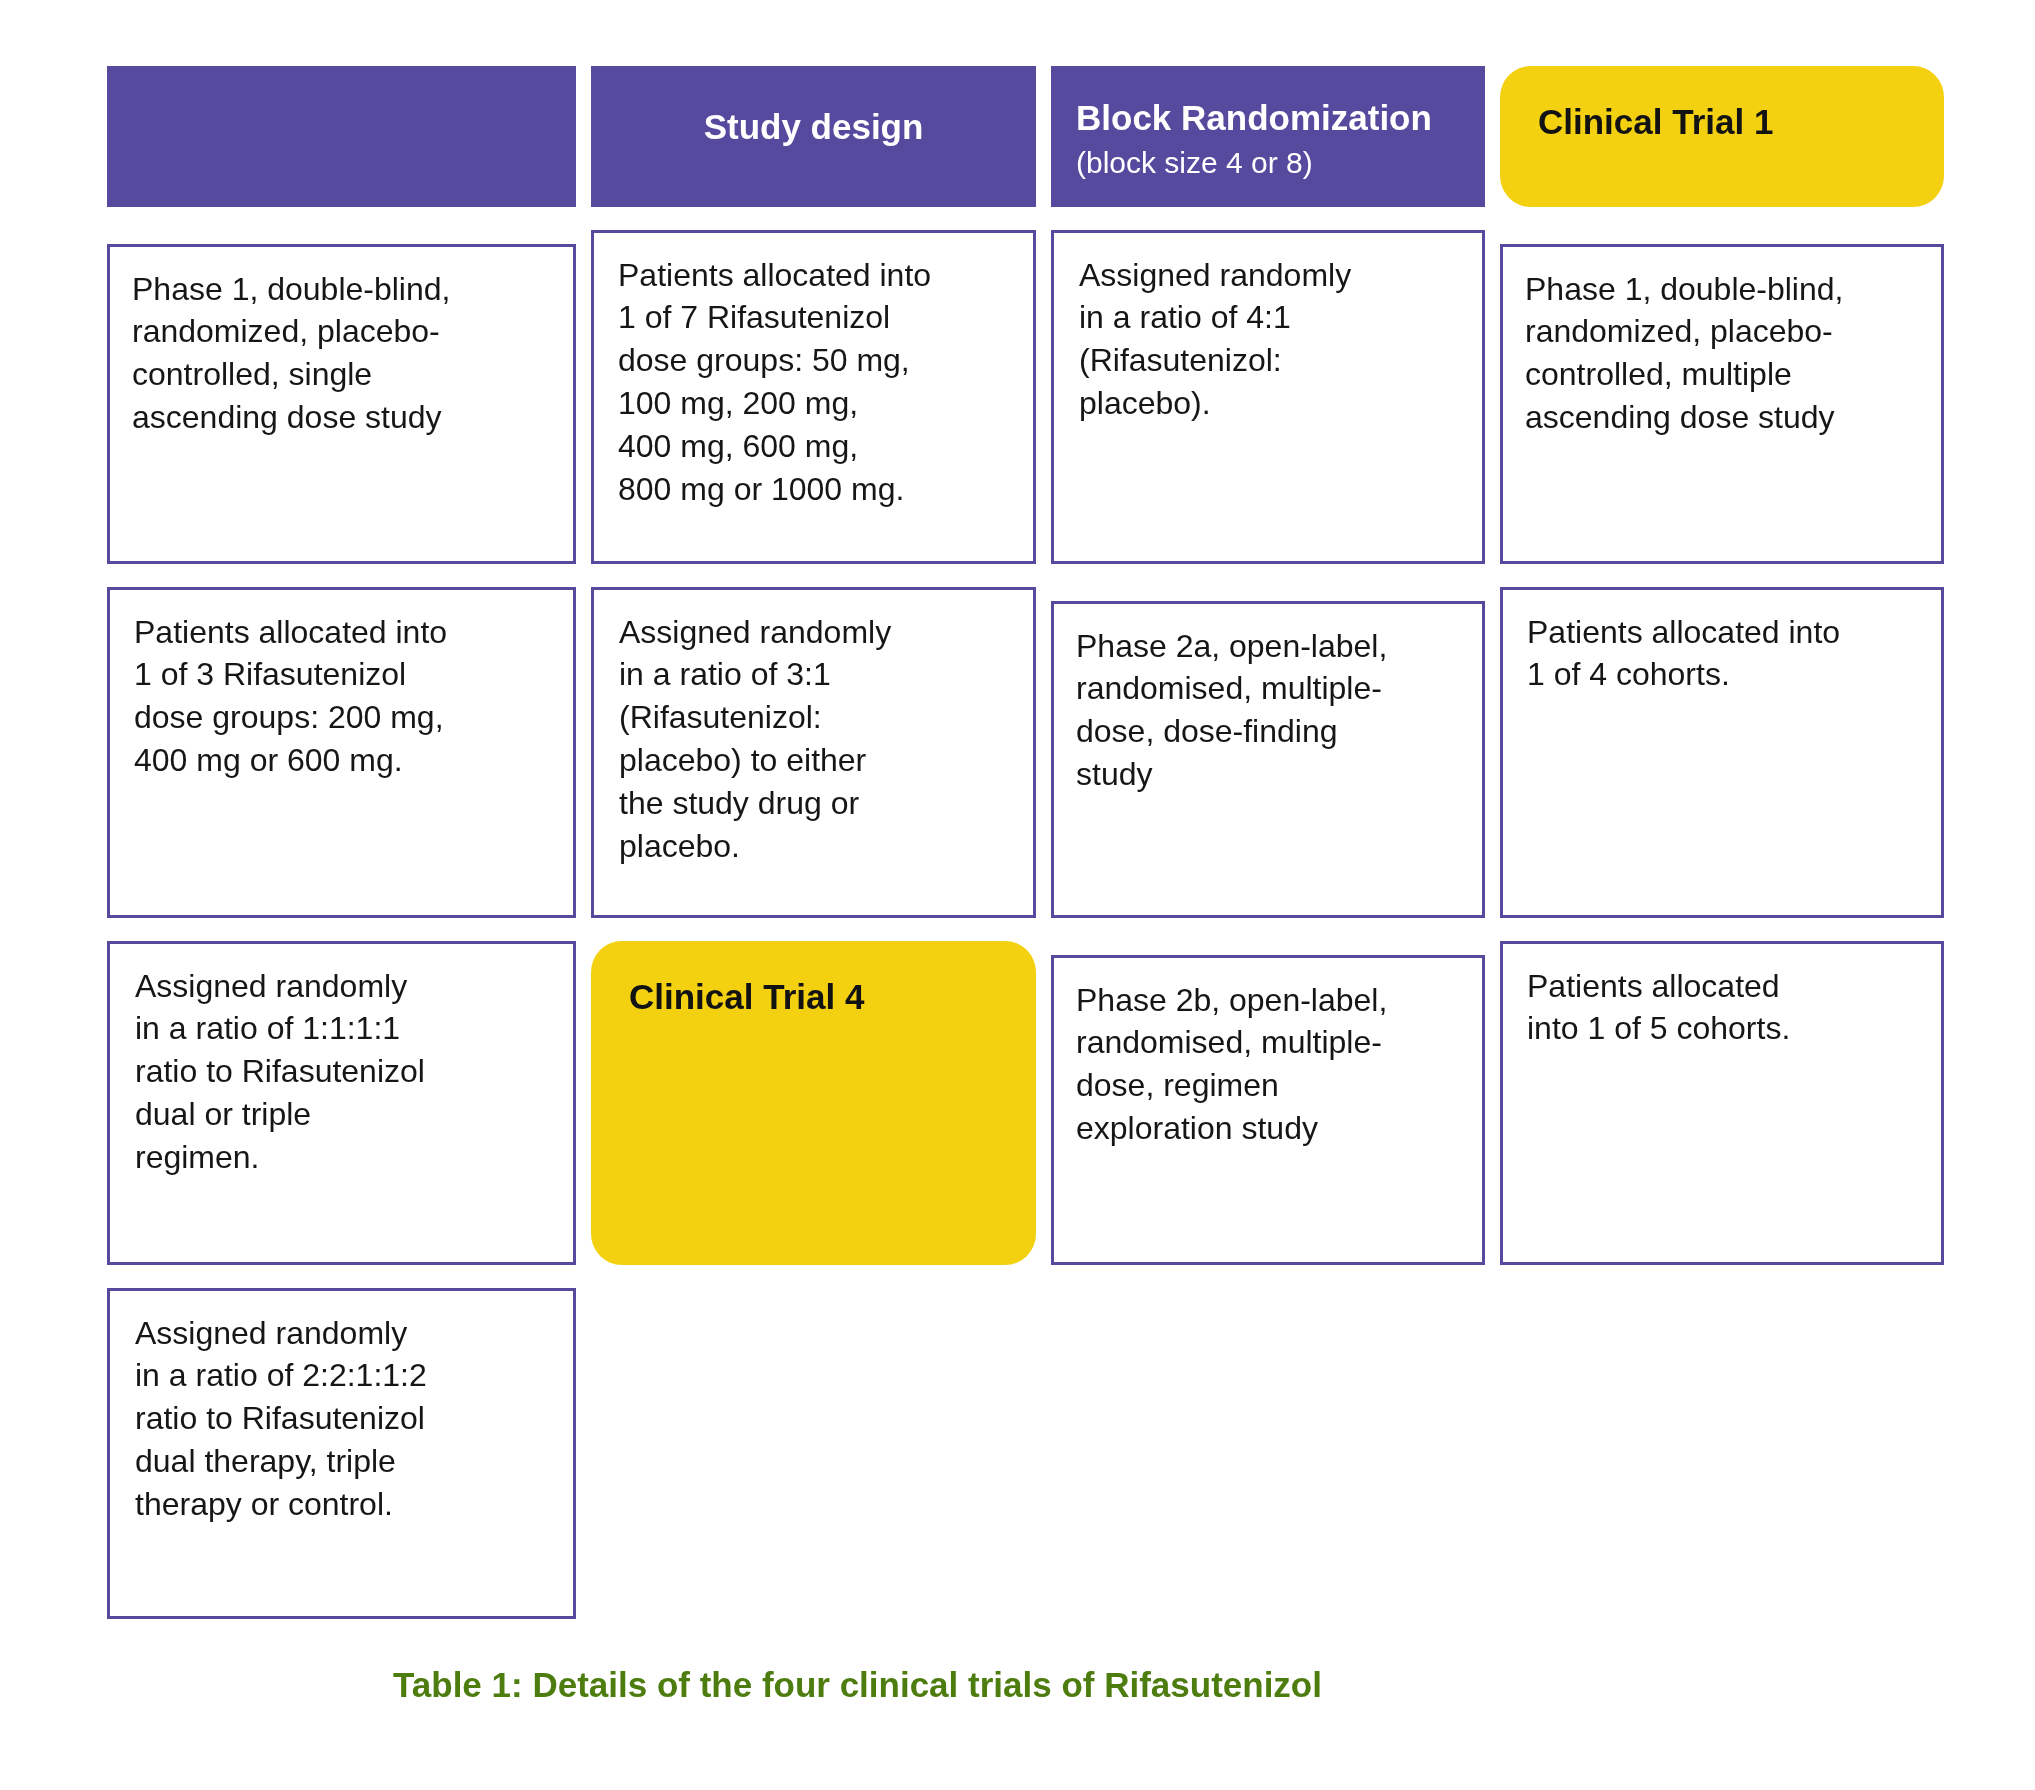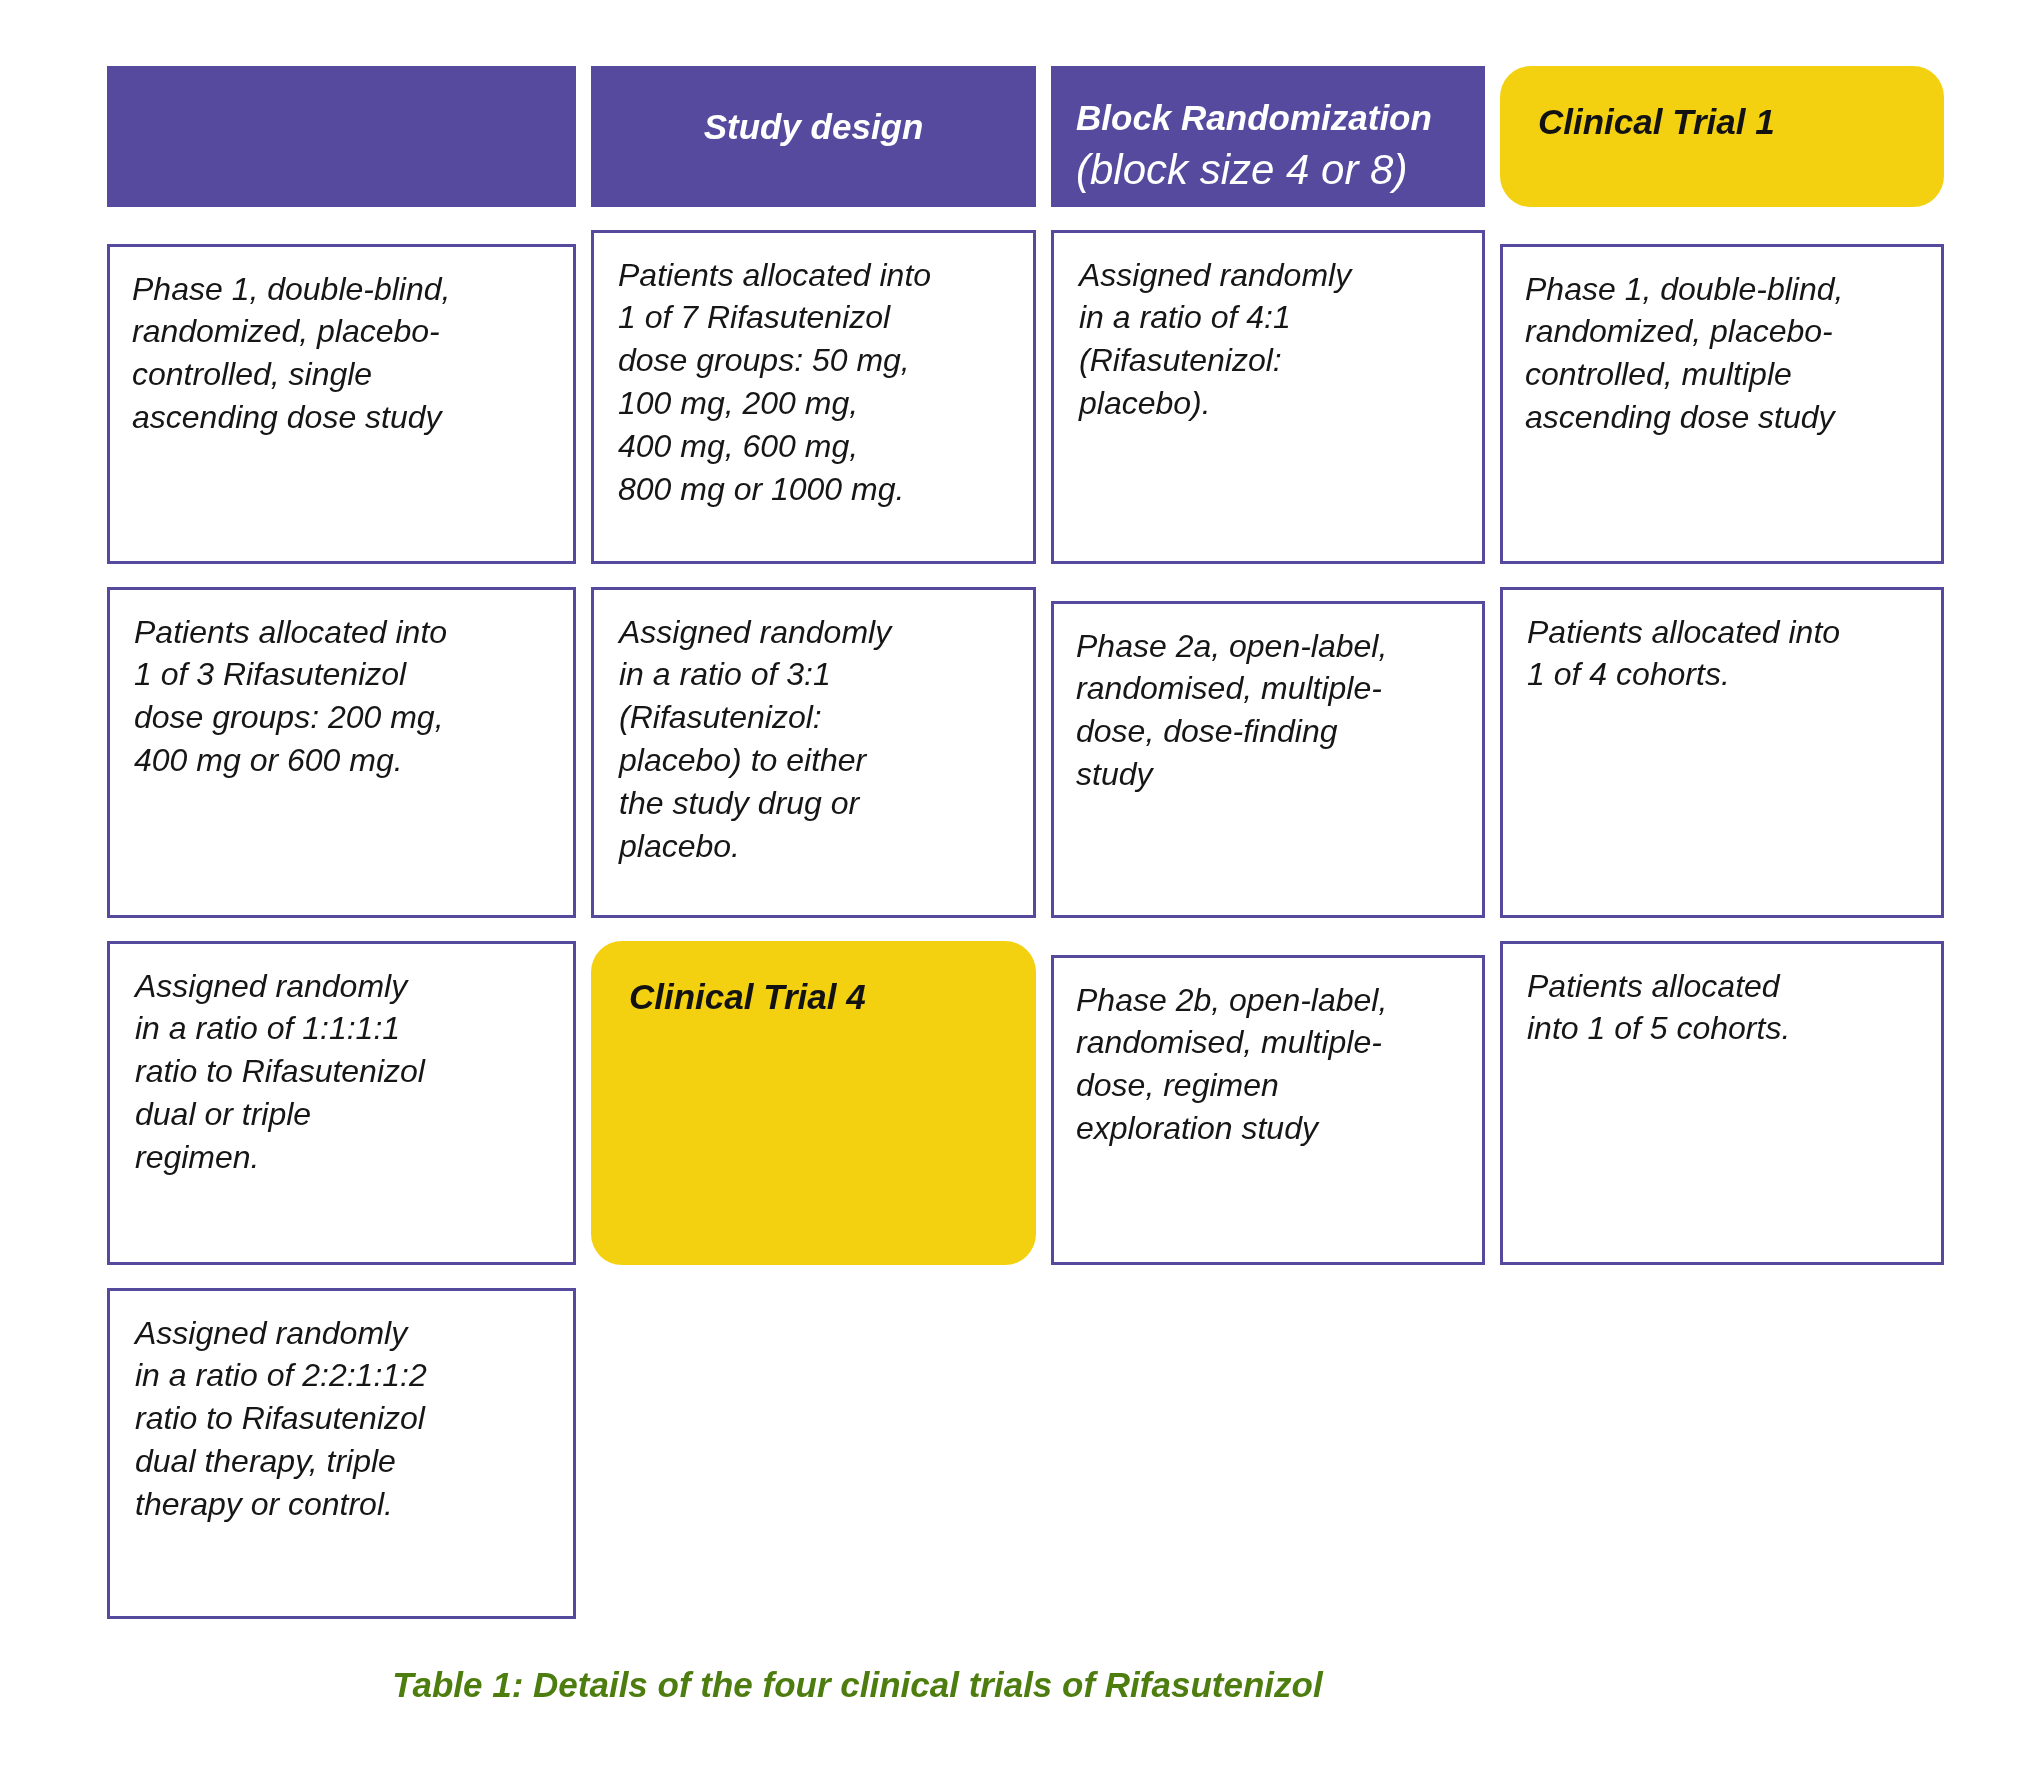--- a/index.html
+++ b/index.html
@@ -12,21 +12,20 @@
     height: 1791px;
     position: relative;
     font-family: "Liberation Sans", sans-serif;
     -webkit-font-smoothing: antialiased;
   }
   .figure {
     position: absolute;
     left: 107px;
     top: 66px;
     width: 1501px;
-    font-style: italic;
   }
   .grid {
     display: grid;
     grid-template-columns: 469px 445px 434px 444px;
     grid-template-rows: 141px 334px 331px 324px 331px;
     column-gap: 15px;
     row-gap: 23px;
   }
   .hdr {
     background: #564A9E;
@@ -41,21 +40,21 @@
     justify-content: center;
     align-items: flex-start;
     padding-top: 39px;
   }
   .hdr.left {
     padding: 30px 19px 0 25px;
   }
   .hdr-sub {
     display: block;
     font-weight: 400;
-    font-size: 42px;
+    font-size: 30px;
     margin-top: 4.7px;
   }
   .trial {
     background: #F3D111;
     box-sizing: border-box;
     padding: 35px 24px 0 38px;
     font-size: 35px;
     font-weight: 700;
     color: #121212;
     line-height: 1.2;

